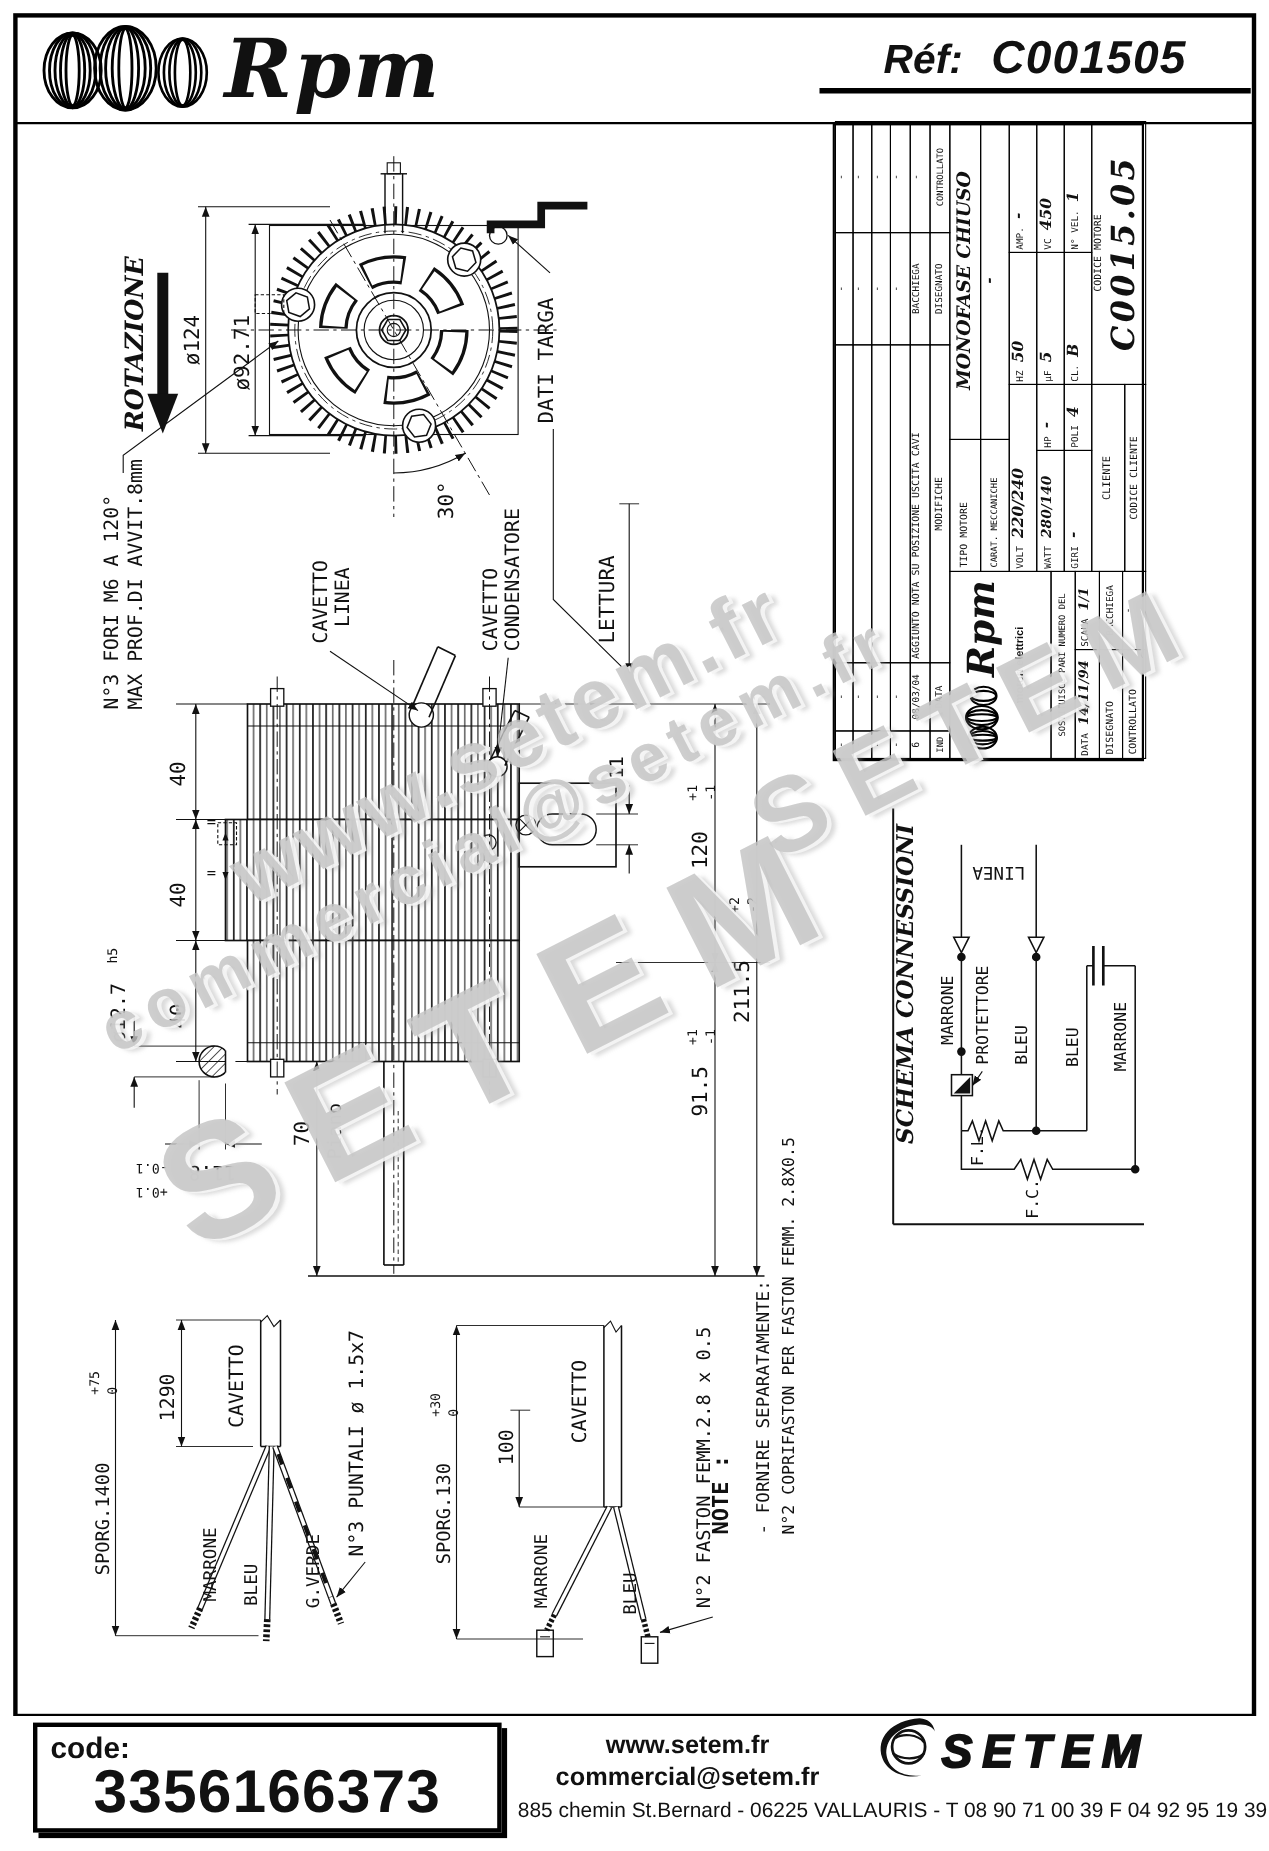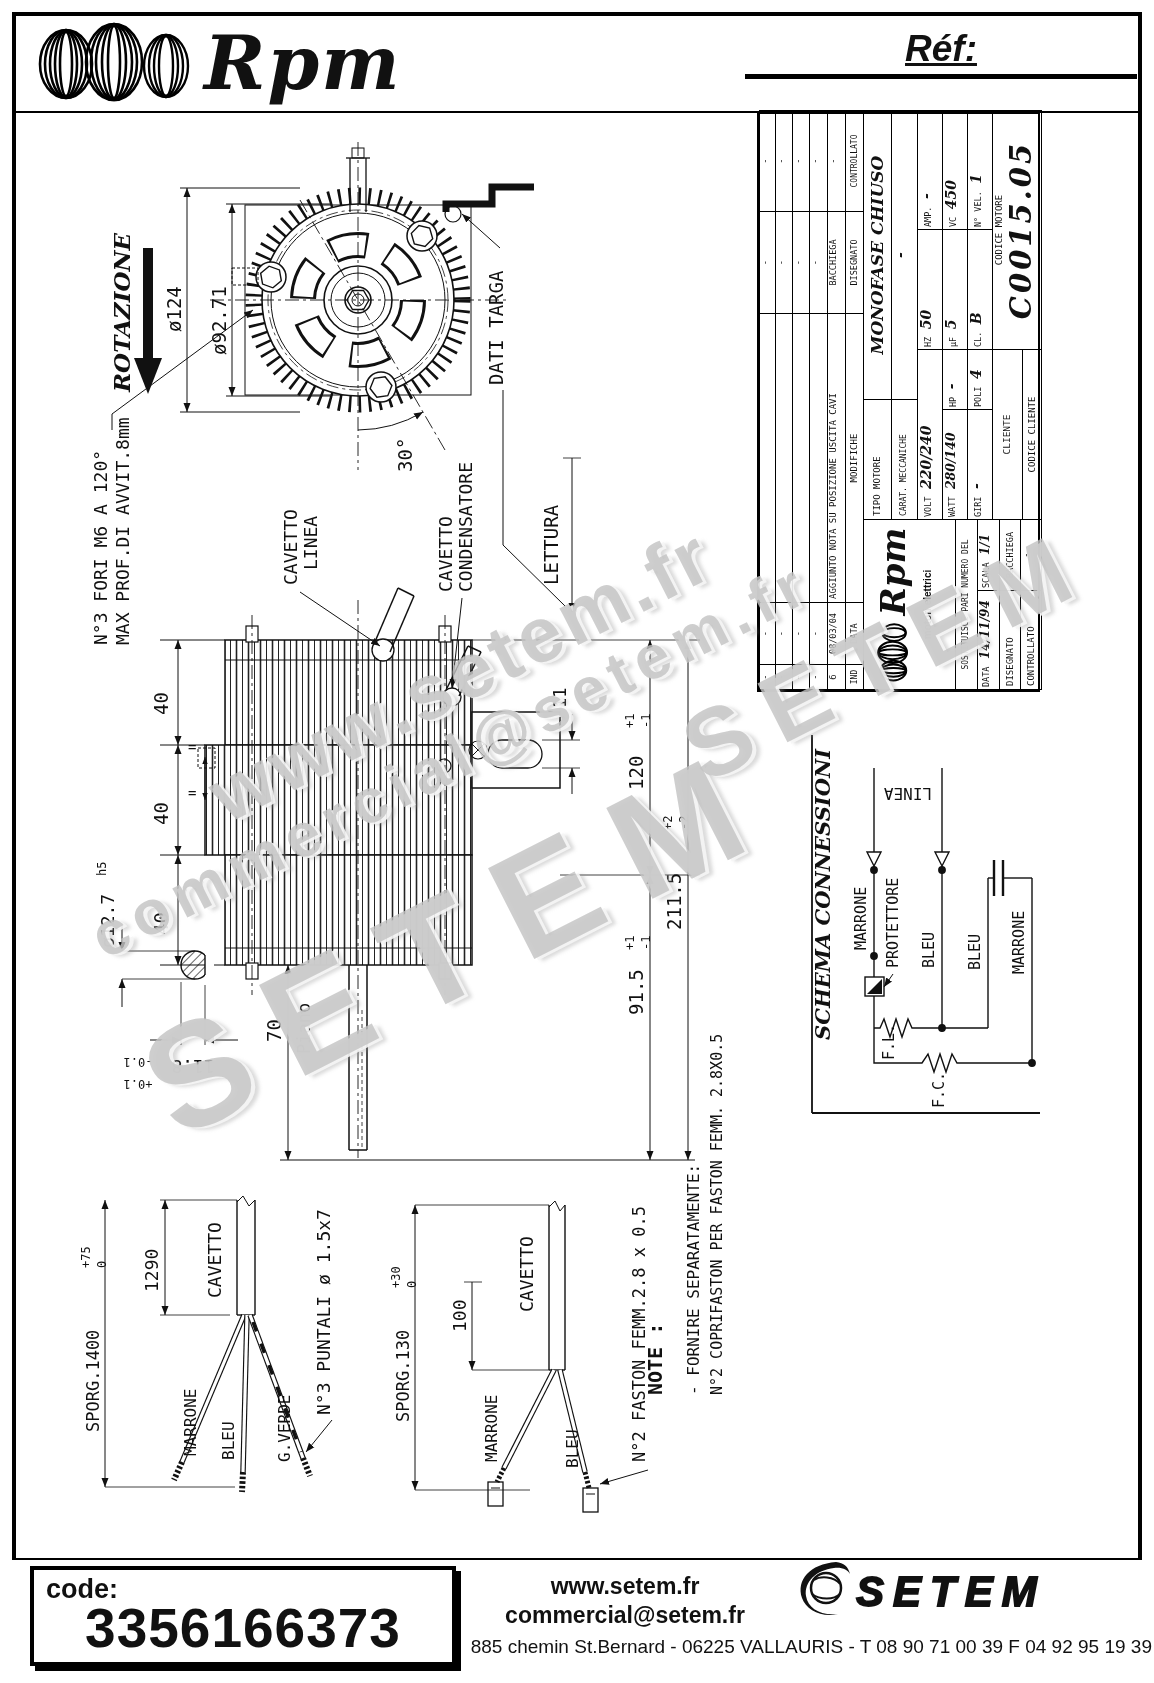--- a/index.html
+++ b/index.html
@@ -8,21 +8,21 @@
   svg text{fill:#111;}
   .t  {font-family:"DejaVu Sans Mono", monospace;}
   .ti {font-family:"DejaVu Serif", serif; font-style:italic;}
   
   #brand{position:absolute;left:36px;top:22px;display:flex;align-items:center;}
   #brand .script{font-family:"DejaVu Serif",serif;font-style:italic;font-weight:bold;
                  font-size:74px;line-height:74px;margin-left:10px;letter-spacing:2px;}
   #refbox{position:absolute;left:745px;top:28px;width:392px;border-bottom:5px solid #000;
           padding-bottom:4px;display:flex;align-items:baseline;justify-content:center;gap:26px;
           font-family:"Liberation Sans",sans-serif;font-style:italic;font-weight:bold;}
-  #refbox .rl{font-size:37px;text-decoration:underline;}
+  #refbox .rl{font-size:37px;}
   #refbox .rv{font-size:42px;letter-spacing:1px;}
   
   .wm{position:absolute;font-family:"Liberation Sans",sans-serif;font-weight:bold;
       color:rgba(195,195,195,0.82);text-shadow:3px 3px 0 rgba(245,245,245,0.9),6px 6px 4px rgba(150,150,150,0.35);
       white-space:nowrap;z-index:6;transform-origin:0 50%;pointer-events:none;}
   
   #tb{position:absolute;left:757px;top:112px;width:283px;height:580px;z-index:3;}
   #tb .inner{position:absolute;left:0;top:0;width:580px;height:283px;
              transform:rotate(-90deg) translateX(-580px);transform-origin:0 0;
              border:2px solid #000;box-sizing:border-box;background:transparent;}
@@ -70,20 +70,21 @@
             <ellipse cx="130" cy="44" rx="17" ry="31"></ellipse>
           <ellipse cx="130" cy="44" rx="12" ry="30"></ellipse>
             <ellipse cx="130" cy="44" rx="7" ry="30"></ellipse>
         </g>
       </g>
     </svg>
     <span class="script">Rpm</span>
   </div>
   <div id="refbox">
     <span class="rl">Réf:</span>
+    <span class="rv">C001505</span>
   </div>
 
   <svg width="1154" height="1560" viewBox="0 0 1154 1560" style="position:absolute;left:0;top:0;z-index:2;">
     <defs>
       <marker id="ar" viewBox="0 0 10 10" refX="9" refY="5" markerWidth="10" markerHeight="10" orient="auto-start-reverse">
         <path d="M0,1.5 L9,5 L0,8.5 z" fill="#111"></path>
       </marker>
       <pattern id="hatch" width="6" height="6" patternUnits="userSpaceOnUse" patternTransform="rotate(45)">
         <line x1="0" y1="0" x2="0" y2="6" stroke="#111" stroke-width="1.3"></line>
       </pattern>

